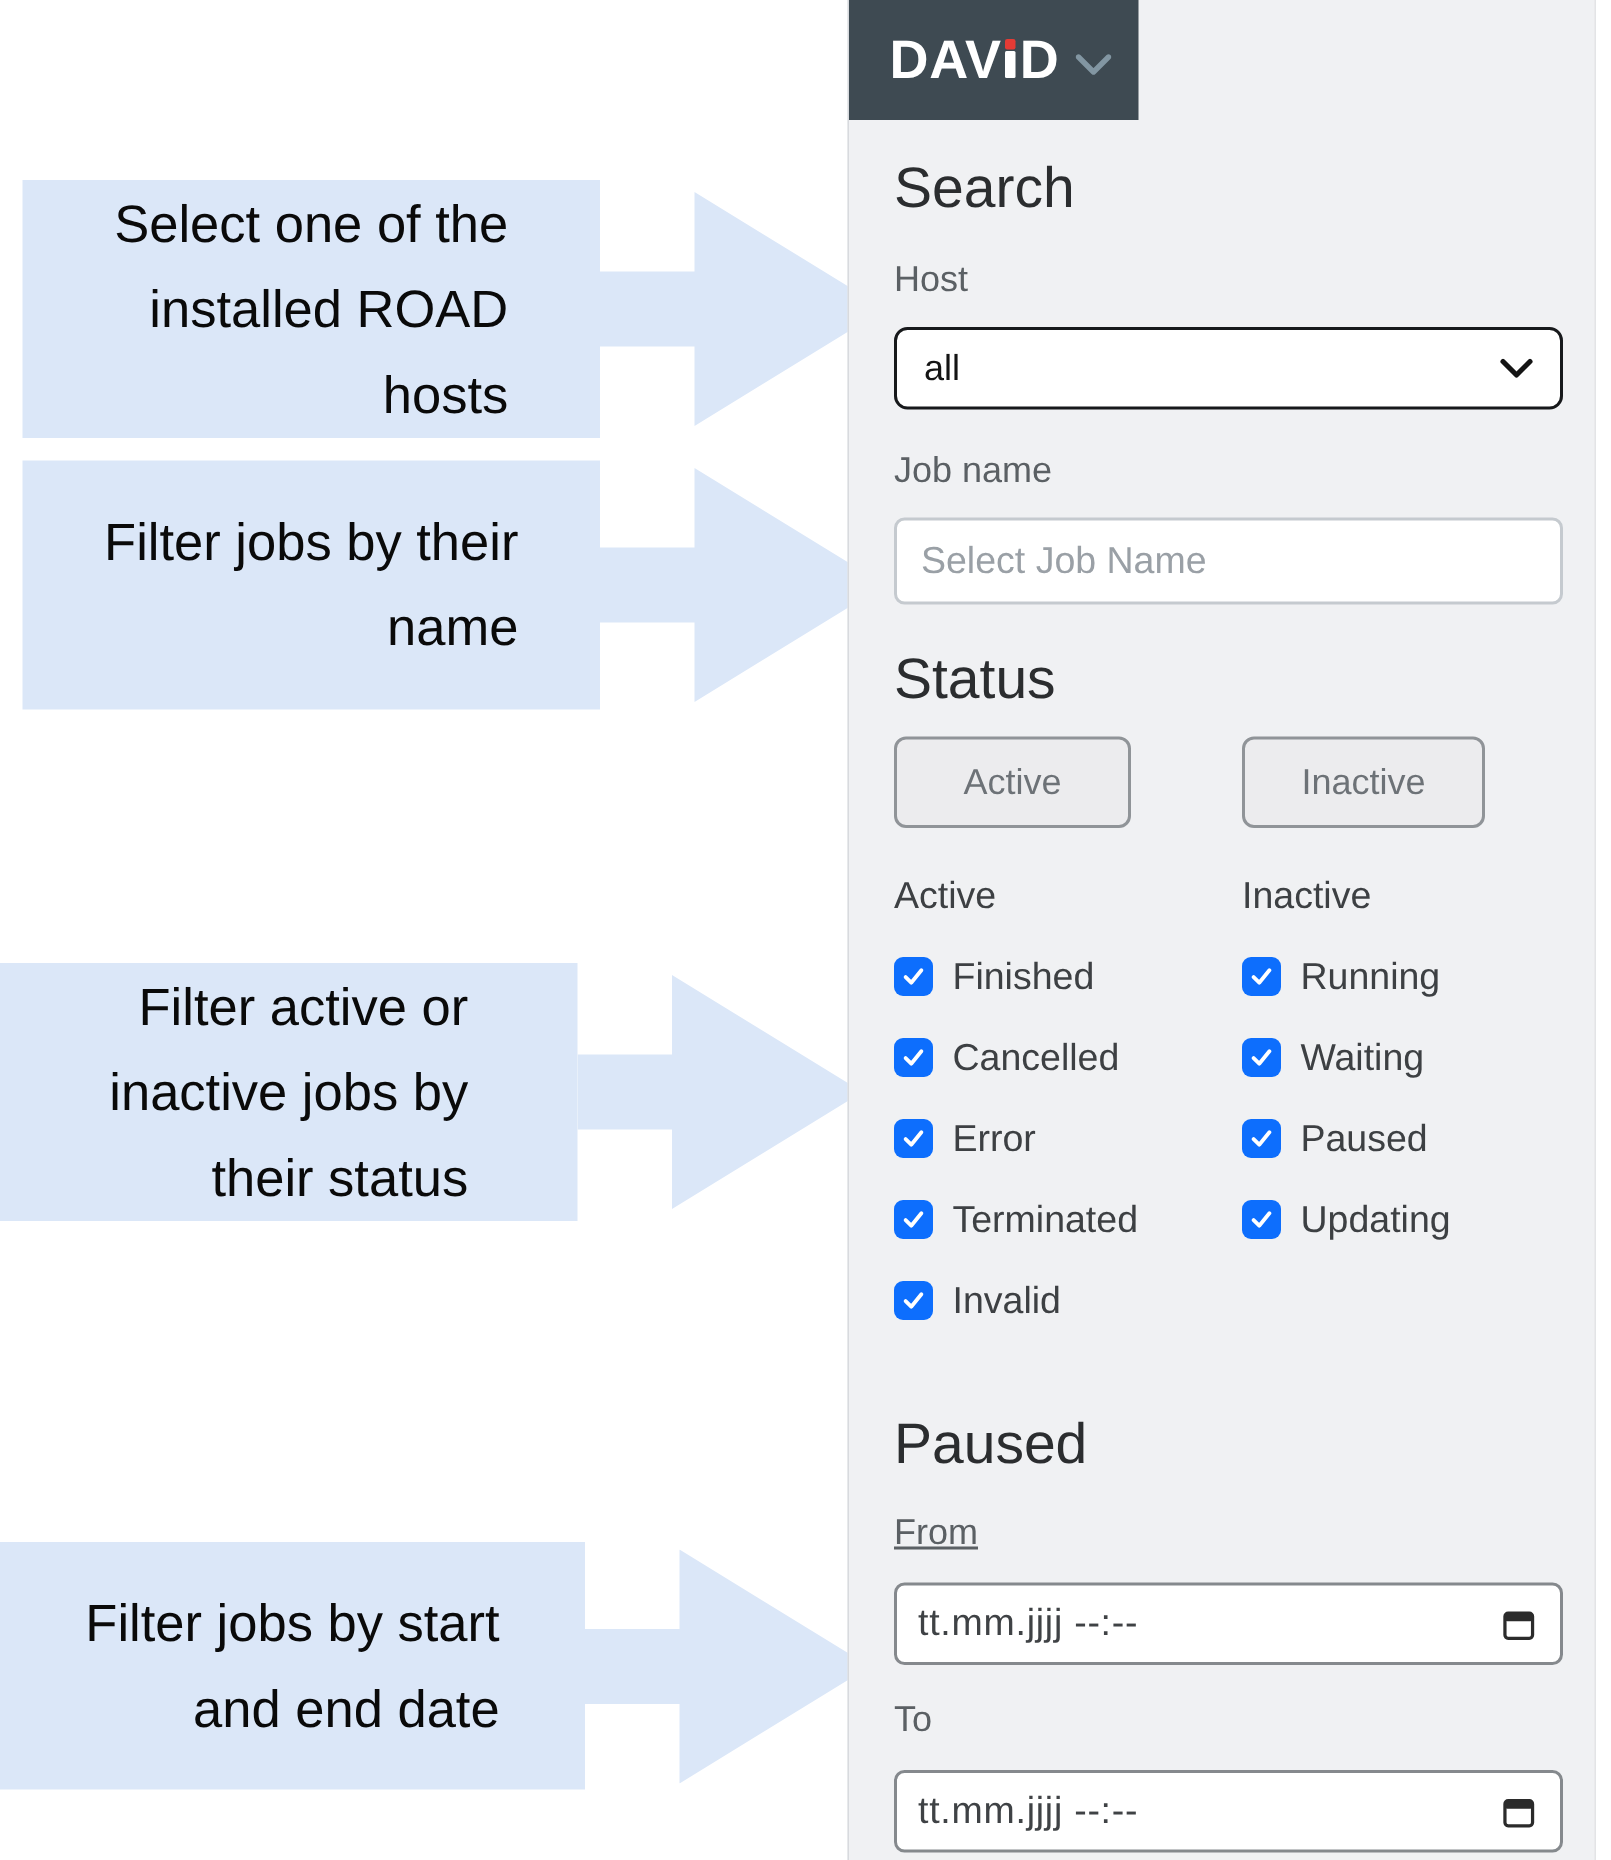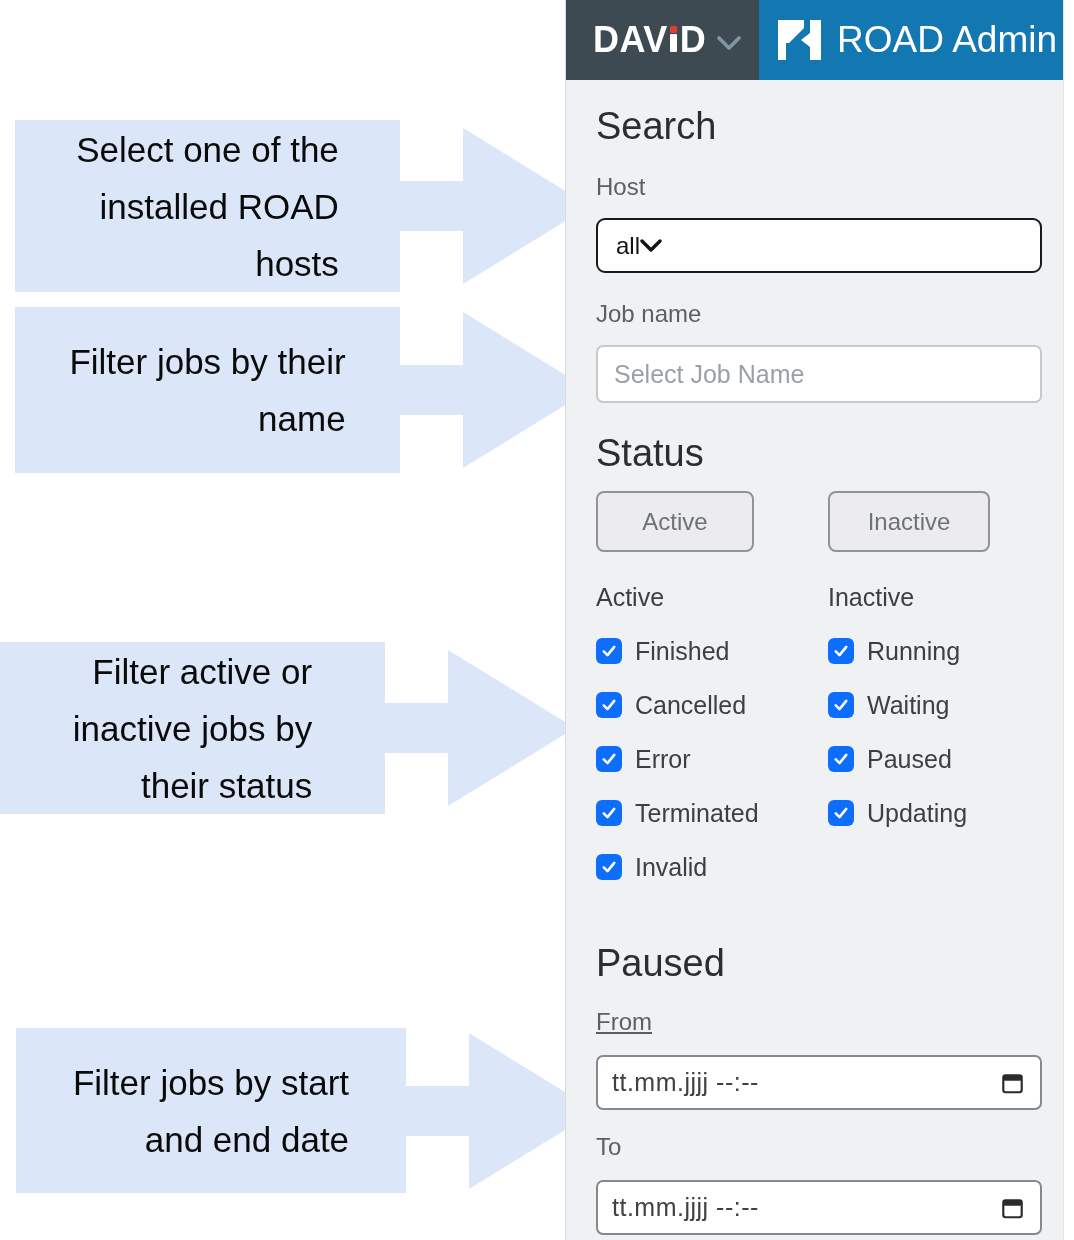--- a/index.html
+++ b/index.html
@@ -33,21 +33,21 @@
   .h-status { margin-top:28px; line-height:44px; }
   .h-created { margin-top:34px; line-height:44px; }
   .field-label { display:block; font-size:24px; color:#5b6064; line-height:30px; }
   .ml-host { margin-top:24px; }
   .ml-job  { margin-top:26px; }
   .ml-from { margin-top:22px;text-decoration:underline; }
   .ml-to   { margin-top:22px; }
 
   .select-control {
     margin-top:16px; height:55px; background:#ffffff; border:2.5px solid #17191b;
-    border-radius:9px; display:flex; align-items:center; 
+    border-radius:9px; display:flex; align-items:center; justify-content:space-between;
     padding:0 18px; cursor:pointer;
   }
   .select-value { font-size:24px; color:#141414; }
 
   .text-input {
     margin-top:16px; height:58px; background:#ffffff; border:2px solid #c5cacf;
     border-radius:7px; display:flex; align-items:center; padding:0 16px;
   }
   .placeholder { font-size:25px; color:#9aa0a6; }
 
@@ -89,21 +89,21 @@
   .callout-arrow { position:absolute; top:50%; transform:translateY(-50%); }
   .callout-1 { left:15px; top:120px; width:575px; height:172px; }
   .callout-1 .callout-box { width:385px; height:172px; }
   .callout-1 .callout-arrow { left:385px; }
   .callout-2 { left:15px; top:307px; width:575px; height:166px; }
   .callout-2 .callout-box { width:385px; height:166px; }
   .callout-2 .callout-arrow { left:385px; }
   .callout-3 { left:0; top:642px; width:575px; height:172px; }
   .callout-3 .callout-box { width:385px; height:172px; }
   .callout-3 .callout-arrow { left:385px; }
-  .callout-4 { left:0; top:1028px; width:580px; height:165px;margin-left:16px; }
+  .callout-4 { left:0; top:1028px; width:580px; height:165px; }
   .callout-4 .callout-box { width:390px; height:165px; }
   .callout-4 .callout-arrow { left:390px; }
 </style>
 </head>
 <body>
 
 <div class="page">
 
   <div class="callout callout-1">
     <div class="callout-box">Select one of the
@@ -145,27 +145,20 @@
             <span class="brand-i">
               <span class="dot"></span>
               <span class="stem"></span>
             </span>
             <span>D</span>
           </span>
         <svg class="brand-chevron" width="24" height="15" viewBox="0 0 24 15">
             <path d="M2 2 L12 12 L22 2" stroke="#8296a2" stroke-width="3.6" fill="none" stroke-linecap="round" stroke-linejoin="round"></path>
           </svg>
       </div>
-      <div class="brand-blue">
-        <svg class="app-logo" width="47" height="40" viewBox="0 0 47 40">
-          <path d="M2 0 H28 V8 L13 23 H2 Z M2 23 H10 V40 H2 Z" fill="#ffffff"></path>
-          <path d="M34 0 H45 V40 H34 V27 L25 20 L34 13 Z" fill="#ffffff"></path>
-        </svg>
-        <span class="app-title">ROAD Admin</span>
-      </div>
     </header>
 
     <div class="panel-content">
 
       <h1 class="h-lg h-search">Search</h1>
 
       <label class="field-label ml-host">Host</label>
       <div class="select-control">
         <span class="select-value">all</span>
         <svg width="22" height="13" viewBox="0 0 22 13">

